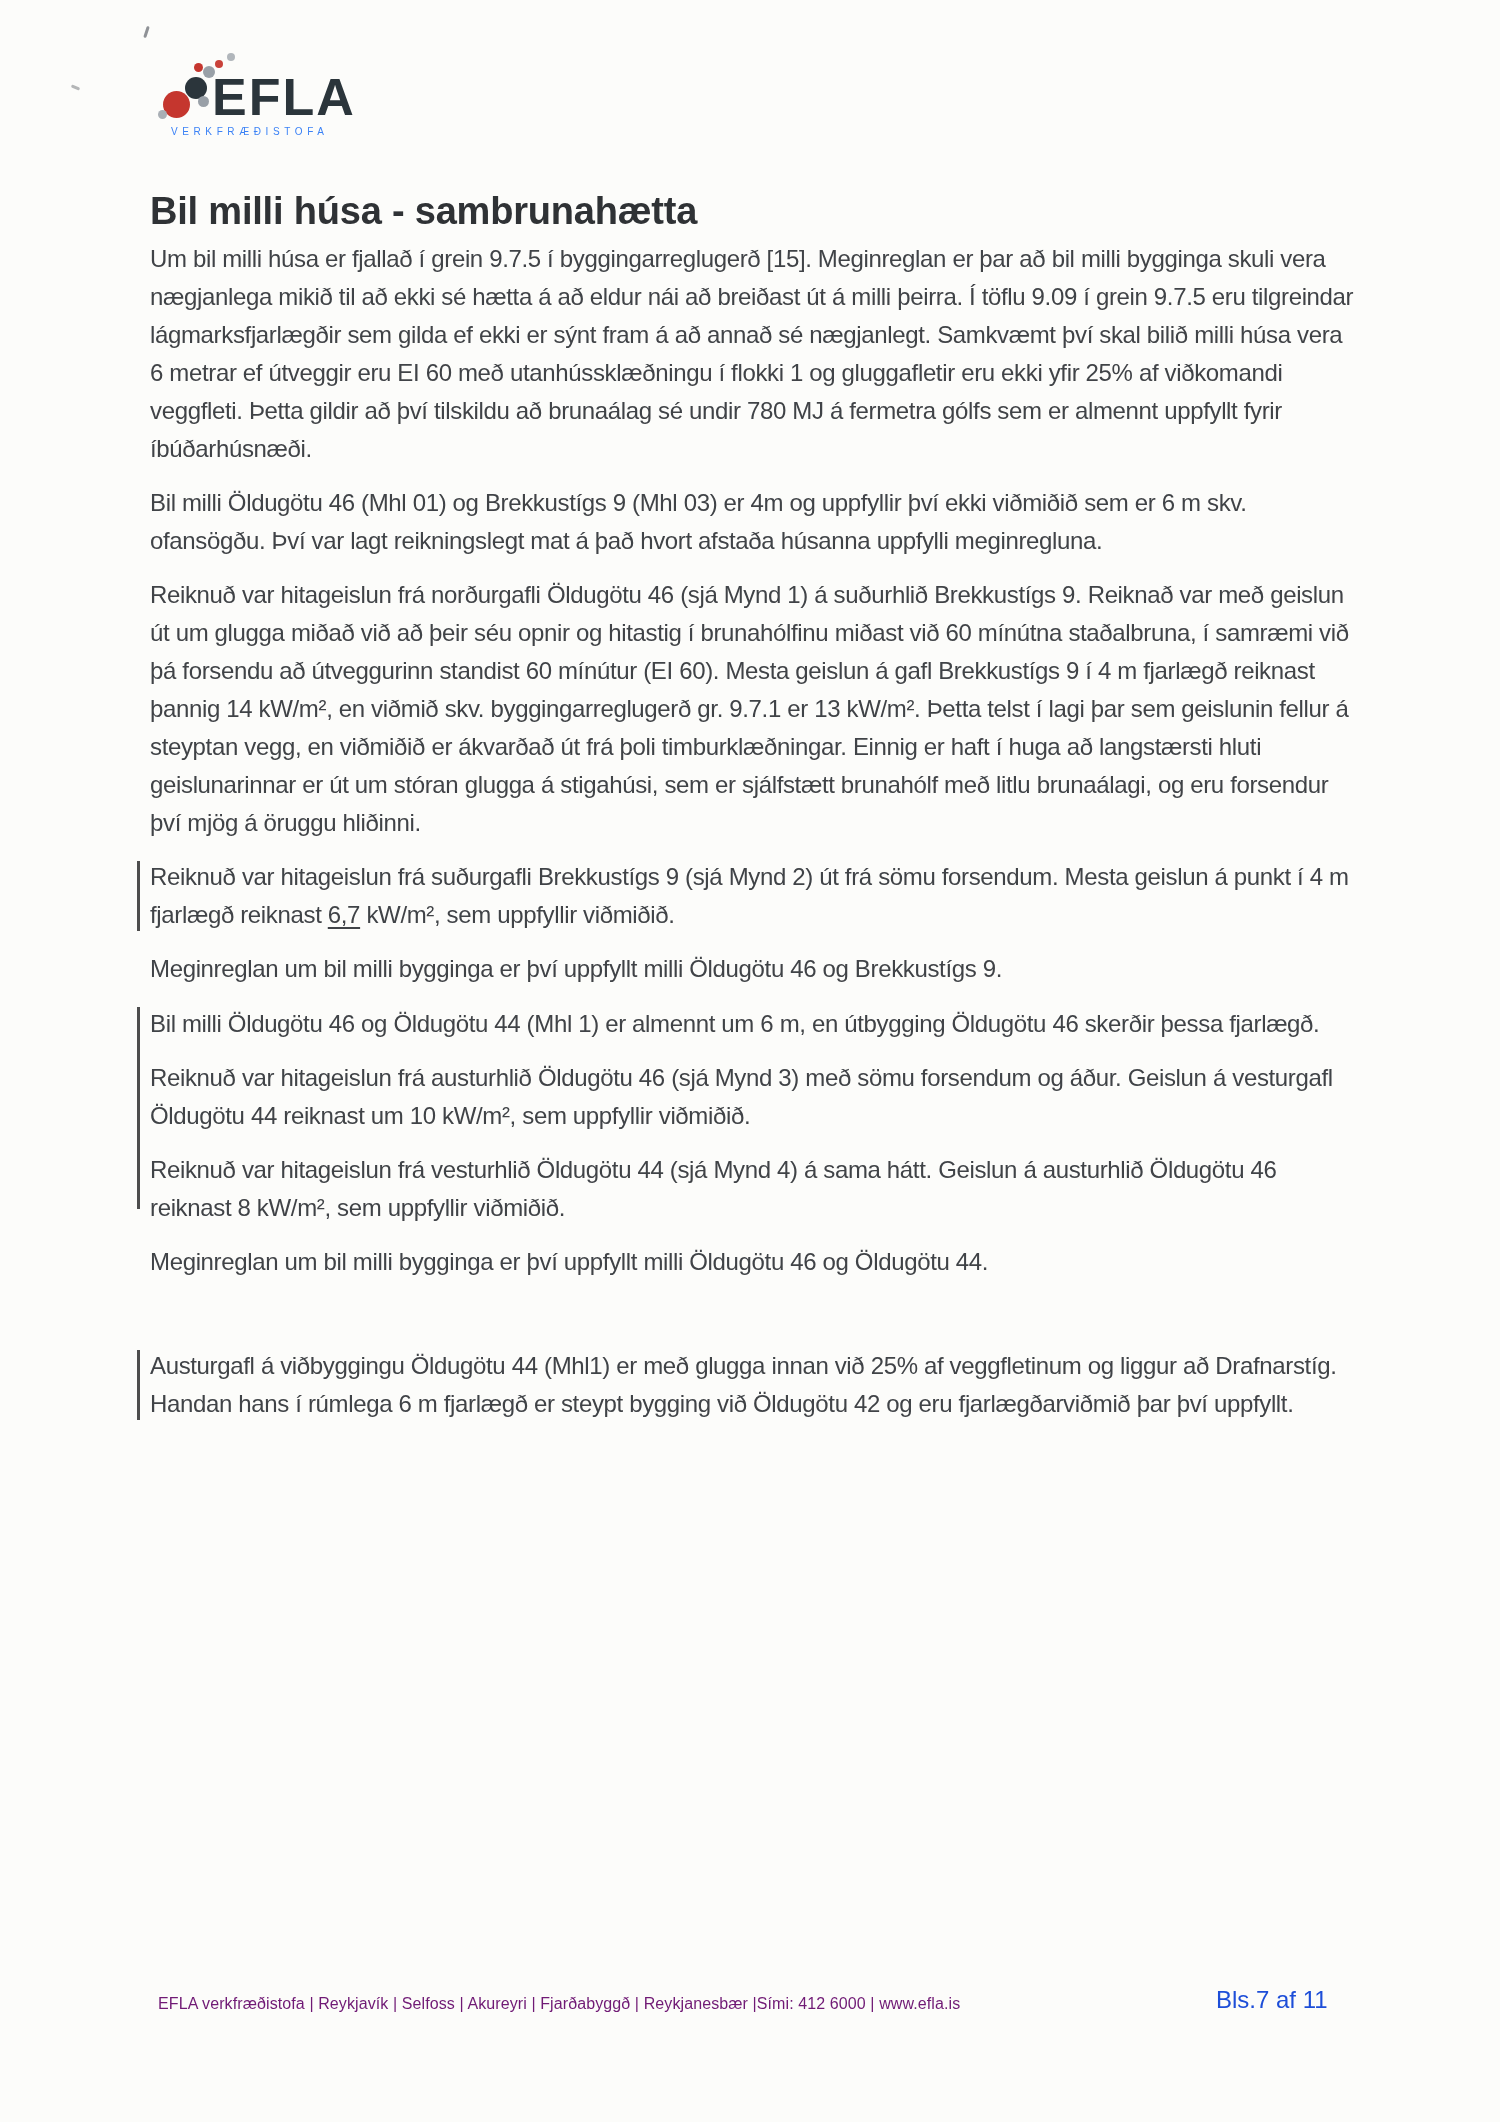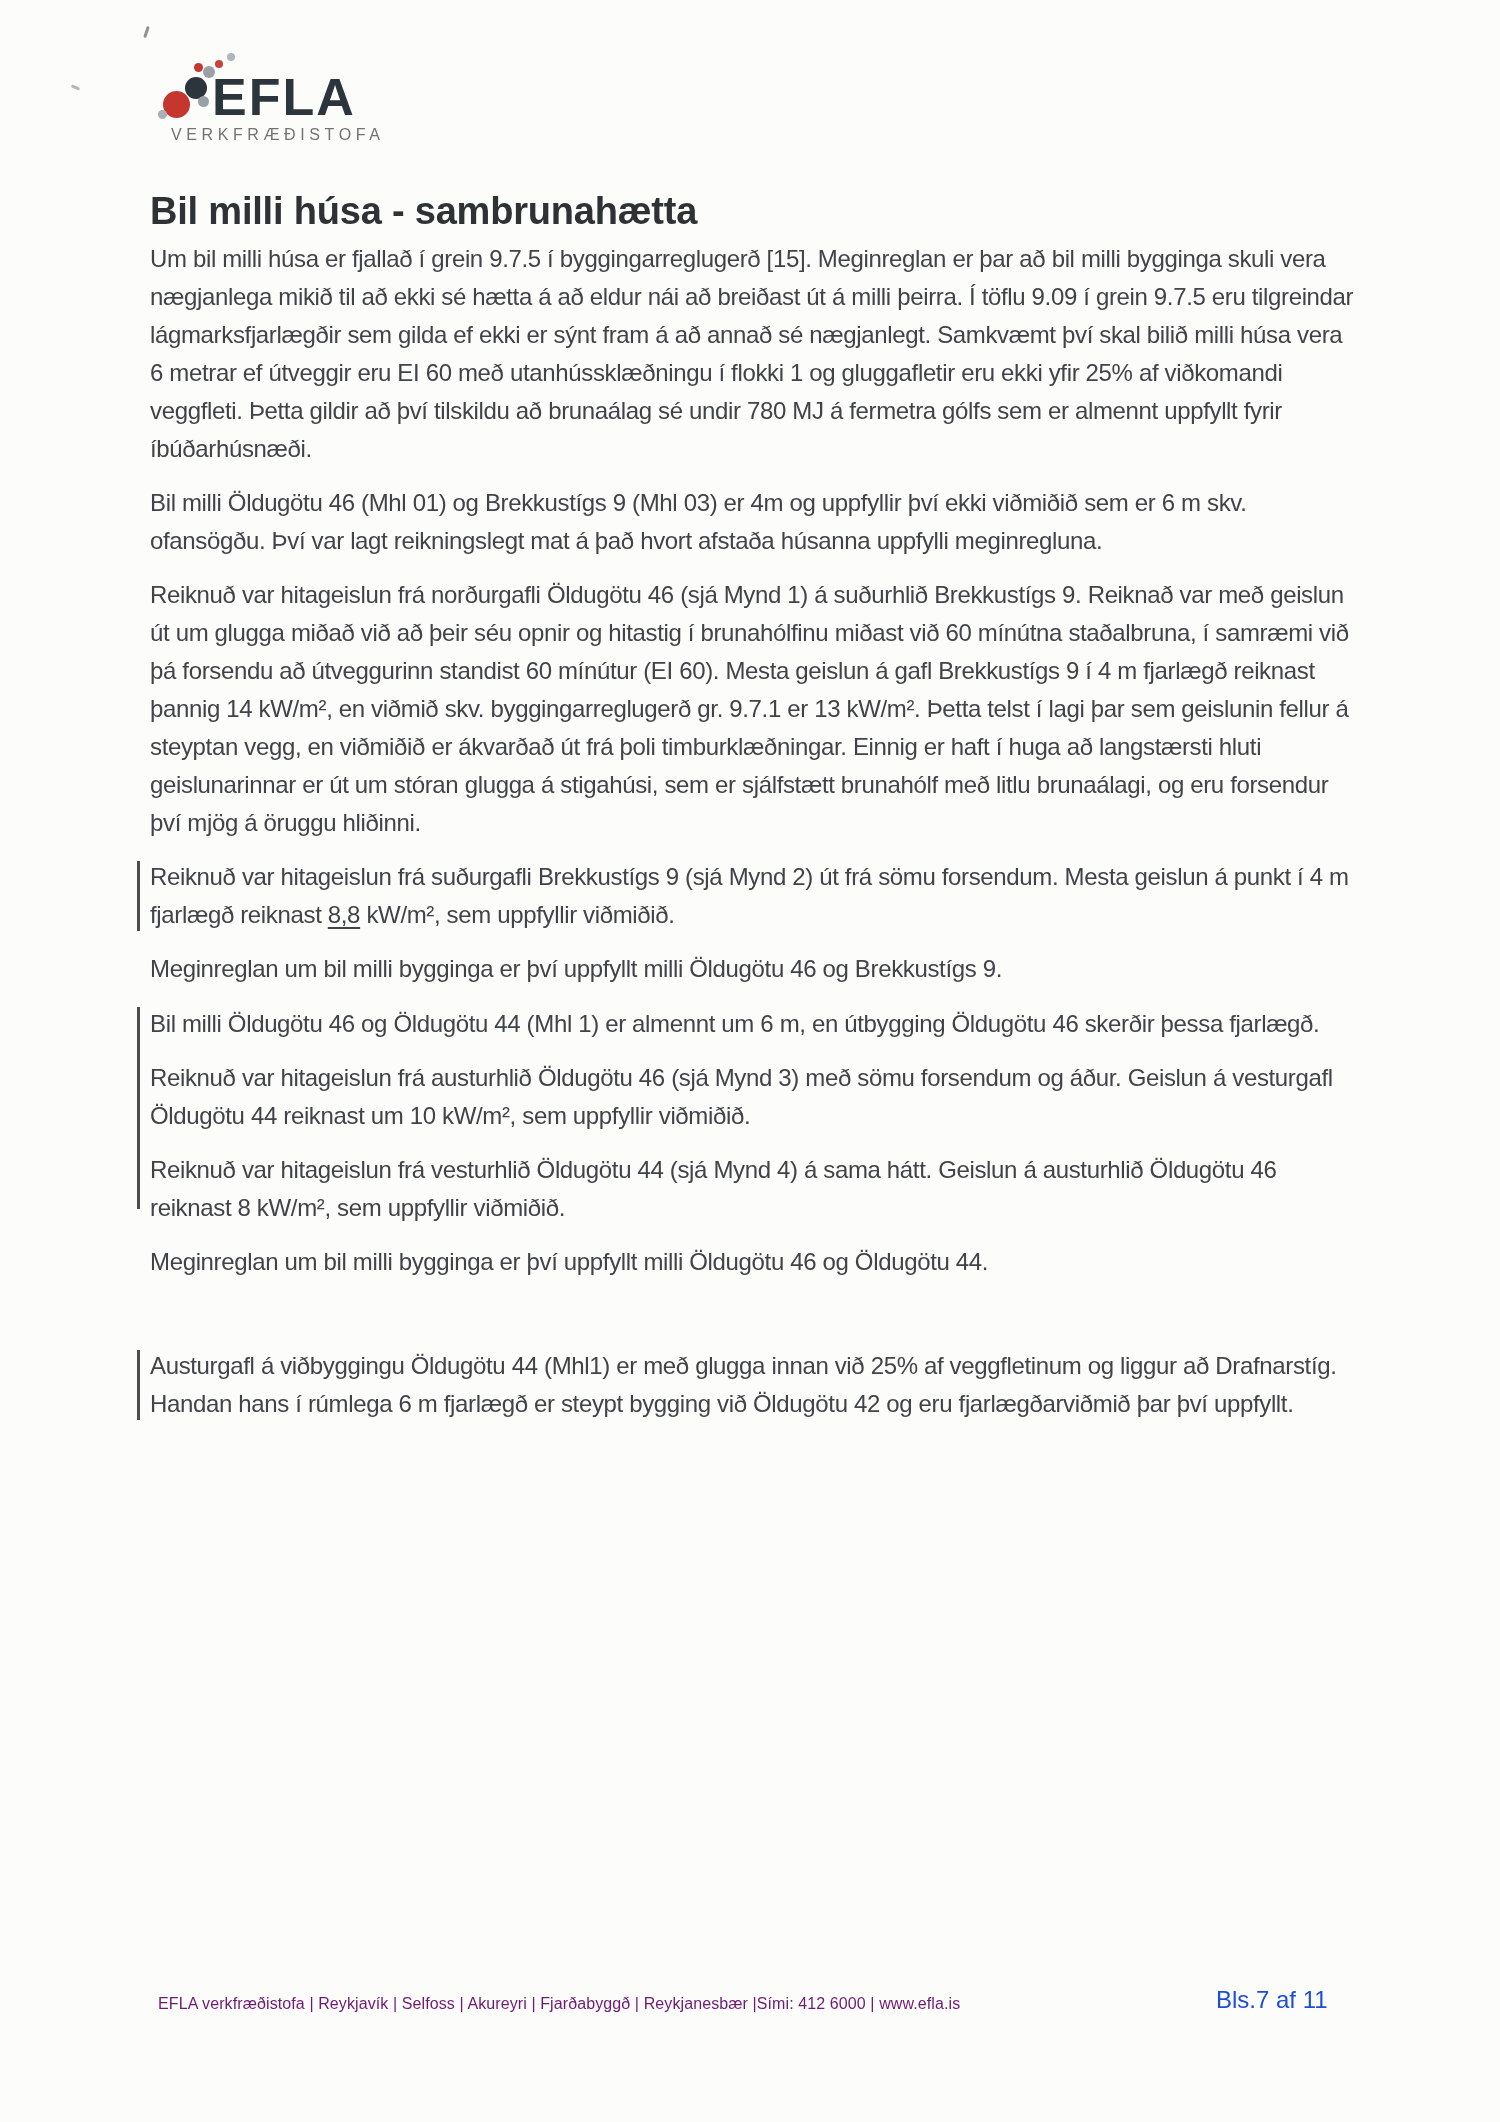--- a/index.html
+++ b/index.html
@@ -28,22 +28,22 @@
   .d-red-sm    {left:194px;top:63px;width:9px;height:9px;background:#c5362e;}
   .d-red-tiny  {left:215px;top:60px;width:8px;height:8px;background:#c9423a;}
   .d-gray-top  {left:227px;top:53px;width:8px;height:8px;background:#b1b6bb;}
   .logo-word{
     position:absolute;left:212px;top:67px;
     font-size:52px;font-weight:700;letter-spacing:2px;
     color:#2b353b;
   }
   .logo-sub{
     position:absolute;left:171px;top:126px;
-    font-size:16px;font-weight:400;letter-spacing:4.6px;
-    color:#737373;
+    font-size:10px;font-weight:400;letter-spacing:4.6px;
+    color:#3b82f6;
   }
 
   
   .heading{
     position:absolute;left:150px;top:190px;margin:0;
     font-size:38px;font-weight:700;color:#2f3235;letter-spacing:-0.2px;
   }
 
   
   .content{
@@ -101,21 +101,21 @@
   <h1 class="heading">Bil milli húsa - sambrunahætta</h1>
 
   <div class="content">
 
     <p class="para">Um bil milli húsa er fjallað í grein 9.7.5 í byggingarreglugerð [15]. Meginreglan er þar að bil milli bygginga skuli vera nægjanlega mikið til að ekki sé hætta á að eldur nái að breiðast út á milli þeirra. Í töflu 9.09 í grein 9.7.5 eru tilgreindar lágmarksfjarlægðir sem gilda ef ekki er sýnt fram á að annað sé nægjanlegt. Samkvæmt því skal bilið milli húsa vera 6 metrar ef útveggir eru EI 60 með utanhússklæðningu í flokki 1 og gluggafletir eru ekki yfir 25% af viðkomandi veggfleti. Þetta gildir að því tilskildu að brunaálag sé undir 780 MJ á fermetra gólfs sem er almennt uppfyllt fyrir íbúðarhúsnæði.</p>
 
     <p class="para">Bil milli Öldugötu 46 (Mhl 01) og Brekkustígs 9 (Mhl 03) er 4m og uppfyllir því ekki viðmiðið sem er 6 m skv. ofansögðu. Því var lagt reikningslegt mat á það hvort afstaða húsanna uppfylli meginregluna.</p>
 
     <p class="para">Reiknuð var hitageislun frá norðurgafli Öldugötu 46 (sjá Mynd 1) á suðurhlið Brekkustígs 9. Reiknað var með geislun út um glugga miðað við að þeir séu opnir og hitastig í brunahólfinu miðast við 60 mínútna staðalbruna, í samræmi við þá forsendu að útveggurinn standist 60 mínútur (EI 60). Mesta geislun á gafl Brekkustígs 9 í 4 m fjarlægð reiknast þannig 14 kW/m², en viðmið skv. byggingarreglugerð gr. 9.7.1 er 13 kW/m². Þetta telst í lagi þar sem geislunin fellur á steyptan vegg, en viðmiðið er ákvarðað út frá þoli timburklæðningar. Einnig er haft í huga að langstærsti hluti geislunarinnar er út um stóran glugga á stigahúsi, sem er sjálfstætt brunahólf með litlu brunaálagi, og eru forsendur því mjög á öruggu hliðinni.</p>
 
-    <p class="para changebar"><span>Reiknuð var hitageislun frá suðurgafli Brekkustígs 9 (sjá Mynd 2) út frá sömu forsendum. Mesta geislun á punkt í 4 m fjarlægð reiknast </span><span class="ul">8,8</span><span> kW/m², sem uppfyllir viðmiðið.</span></p>
+    <p class="para changebar"><span>Reiknuð var hitageislun frá suðurgafli Brekkustígs 9 (sjá Mynd 2) út frá sömu forsendum. Mesta geislun á punkt í 4 m fjarlægð reiknast </span><span class="ul">6,7</span><span> kW/m², sem uppfyllir viðmiðið.</span></p>
 
     <p class="para">Meginreglan um bil milli bygginga er því uppfyllt milli Öldugötu 46 og Brekkustígs 9.</p>
 
     <div class="change-group gap-lg">
       <p class="para">Bil milli Öldugötu 46 og Öldugötu 44 (Mhl 1) er almennt um 6 m, en útbygging Öldugötu 46 skerðir þessa fjarlægð.</p>
       <p class="para">Reiknuð var hitageislun frá austurhlið Öldugötu 46 (sjá Mynd 3) með sömu forsendum og áður. Geislun á vesturgafl Öldugötu 44 reiknast um 10 kW/m², sem uppfyllir viðmiðið.</p>
       <p class="para">Reiknuð var hitageislun frá vesturhlið Öldugötu 44 (sjá Mynd 4) á sama hátt. Geislun á austurhlið Öldugötu 46 reiknast 8 kW/m², sem uppfyllir viðmiðið.</p>
     </div>
 
     <p class="para">Meginreglan um bil milli bygginga er því uppfyllt milli Öldugötu 46 og Öldugötu 44.</p>

